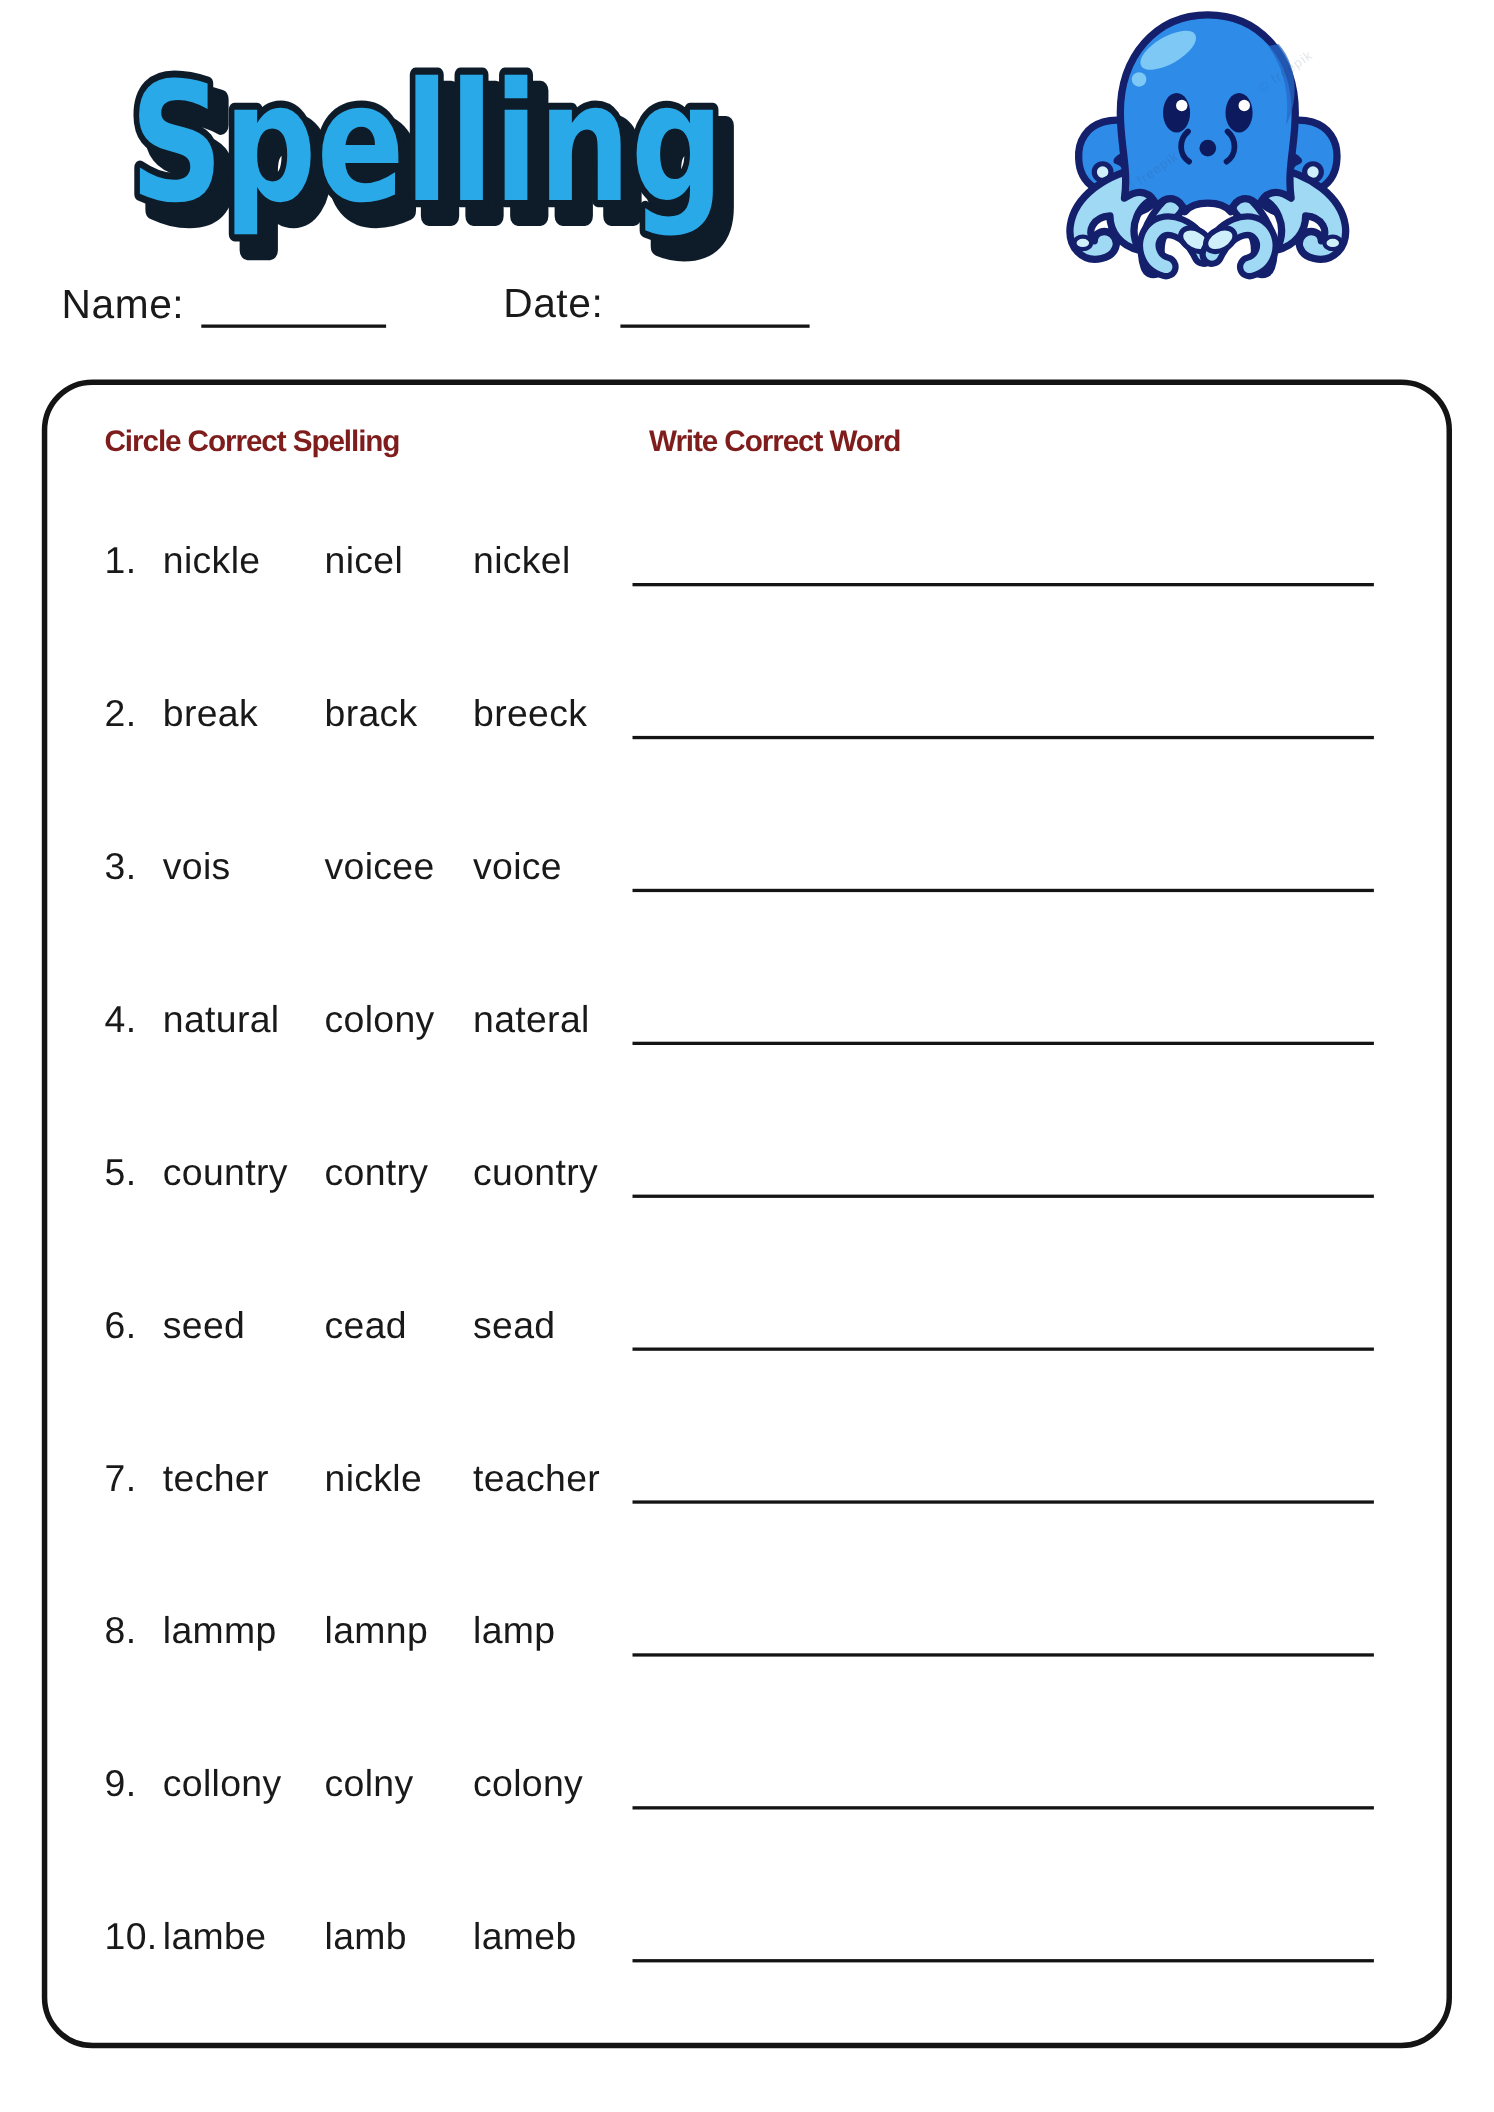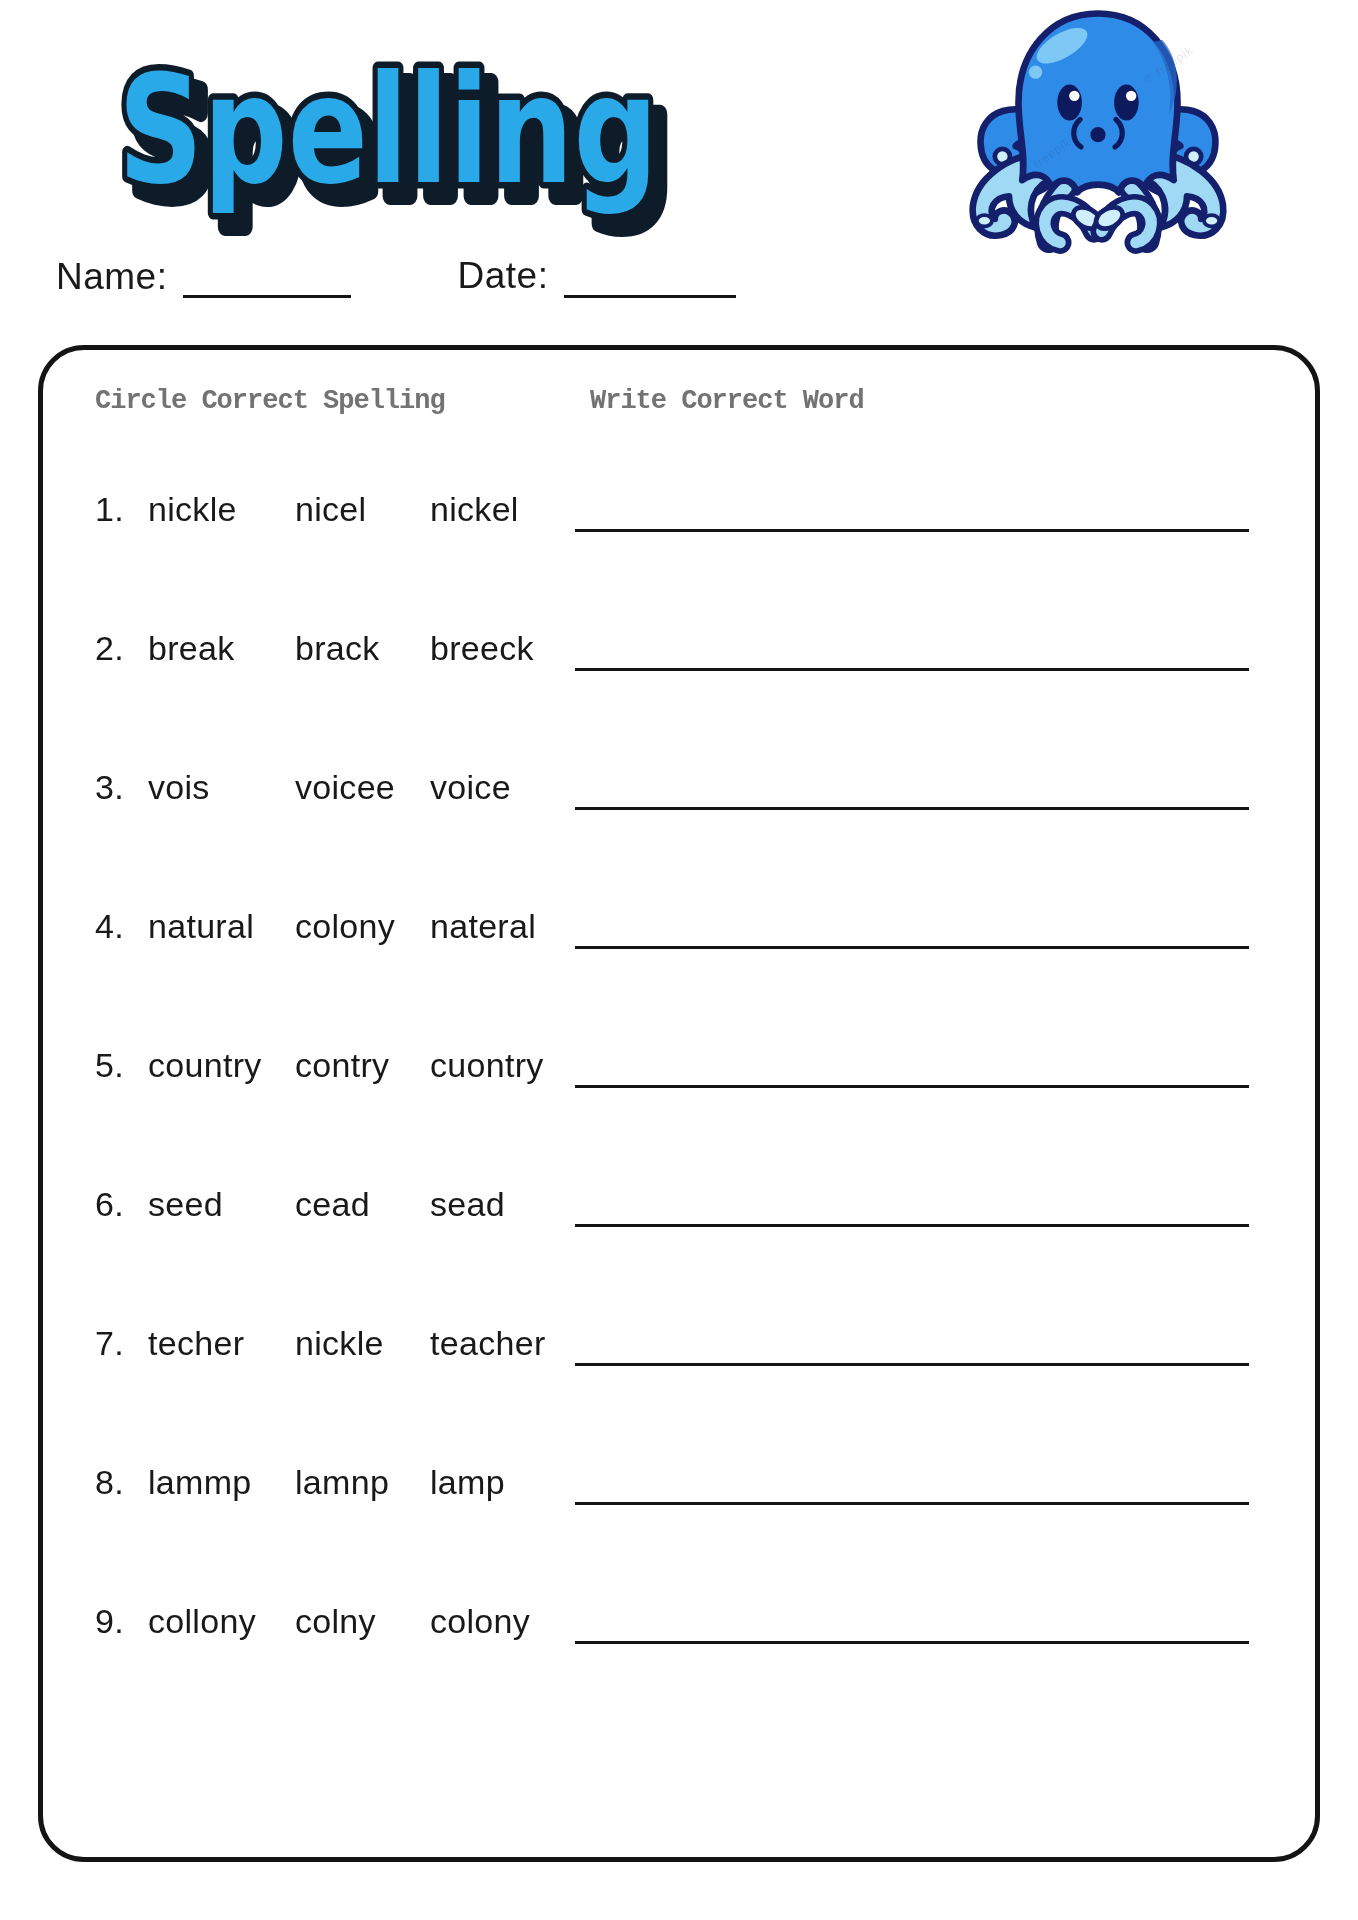--- a/index.html
+++ b/index.html
@@ -37,22 +37,22 @@
   .wm2{left:1140px;top:58px;}
 
   
   .sheet{
     position:absolute;left:38px;top:345px;width:1282px;height:1517px;
     border:5px solid #141414;border-radius:46px;box-sizing:border-box;
     padding:36px 66px 0 52px;background:#ffffff;
   }
   .heads{display:grid;grid-template-columns:495px auto;align-items:center;}
   .head-label{
-    font-family:Liberation Mono, monospace;font-weight:700;font-size:27px;
-    letter-spacing:-1px;color:#737373;
+    font-family:Liberation Sans, sans-serif;font-weight:700;font-size:27px;
+    letter-spacing:-1px;color:#7f1d1d;
   }
   .rows{margin-top:24px;}
   .row{
     display:grid;grid-template-columns:53px 147px 135px 145px auto;
     align-items:center;height:139px;
   }
   .num,.word{font-size:34px;color:#191919;letter-spacing:.3px;}
   .blank{border-bottom:3px solid #141414;width:100%;transform:translateY(21px);}
 </style>
 </head>
@@ -188,15 +188,22 @@
     </div>
 
     <div class="row">
       <span class="num">9.</span>
       <span class="word">collony</span>
       <span class="word">colny</span>
       <span class="word">colony</span>
       <div class="blank"></div>
     </div>
 
+    <div class="row">
+      <span class="num">10.</span>
+      <span class="word">lambe</span>
+      <span class="word">lamb</span>
+      <span class="word">lameb</span>
+      <div class="blank"></div>
+    </div>
 
   </div>
 </div>
 
 </body></html>

